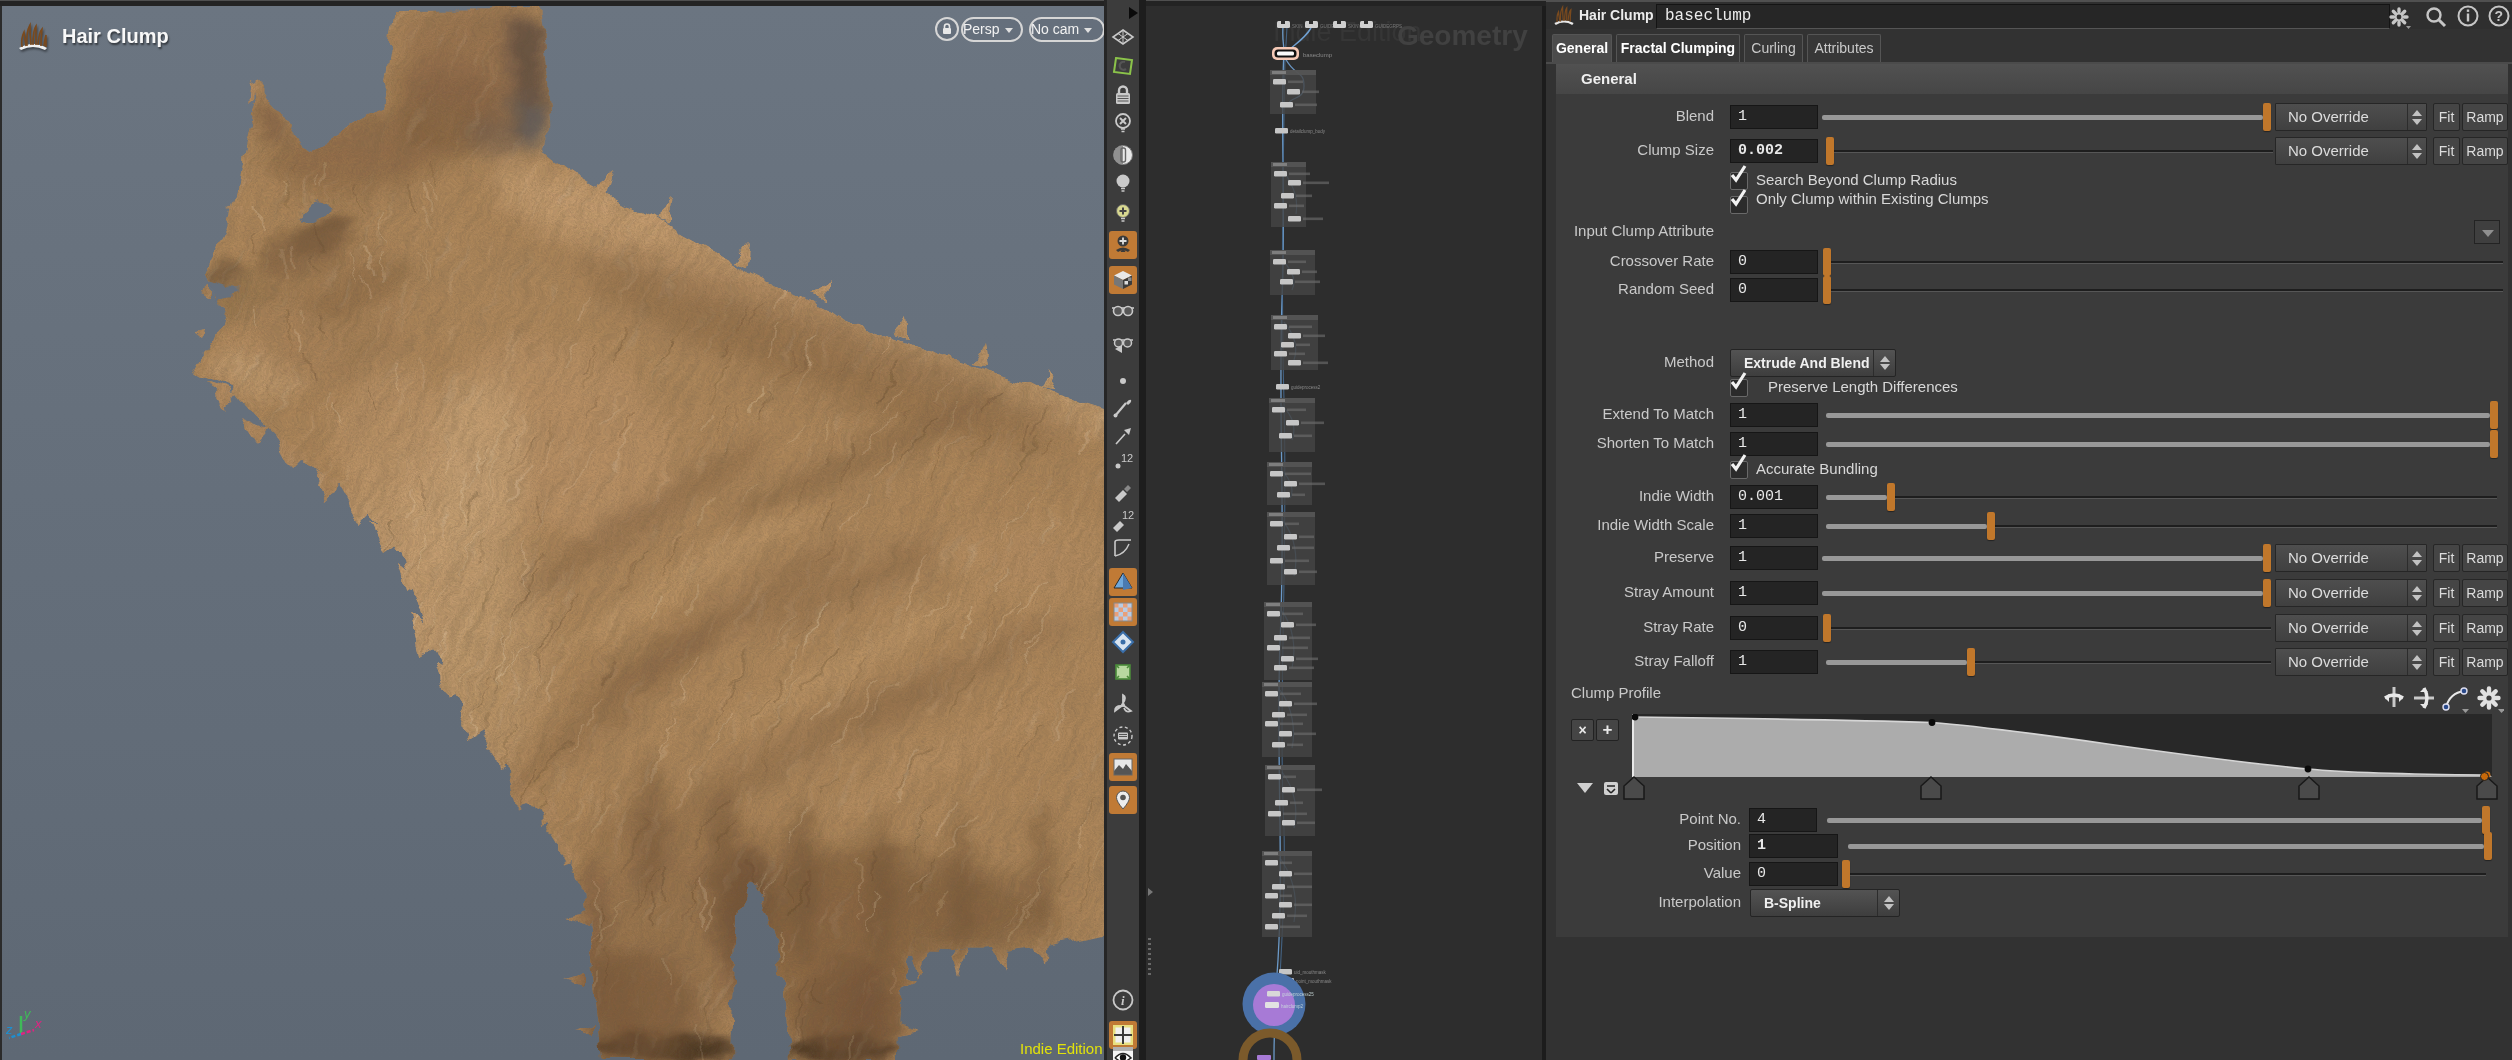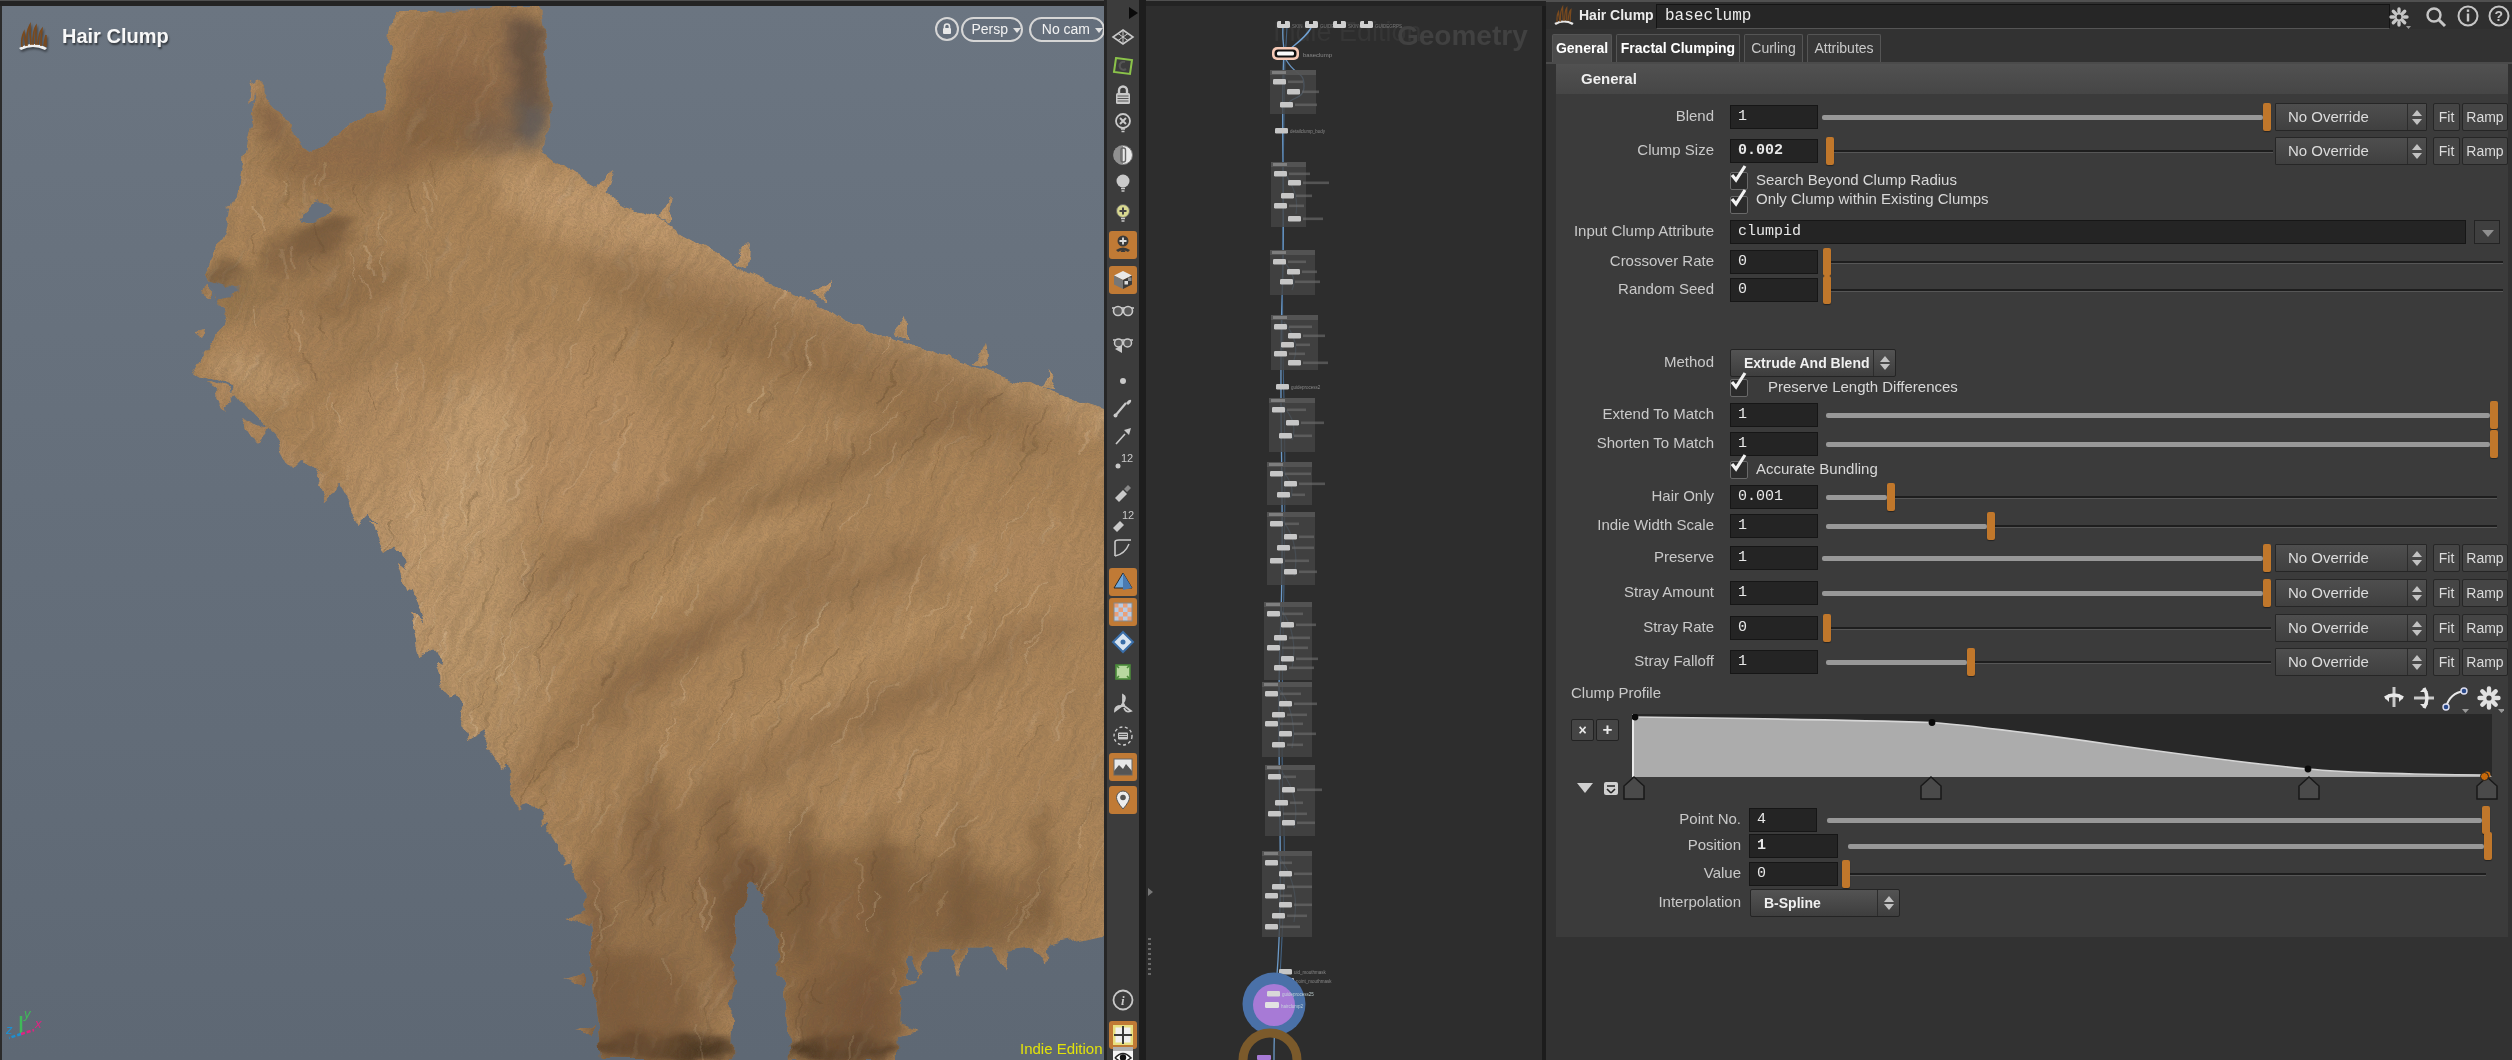--- a/index.html
+++ b/index.html
@@ -8,21 +8,21 @@
 #vp{position:absolute;left:0;top:6px;width:1104px;height:1054px;overflow:hidden;
  background:linear-gradient(#6b7581,#5e6874);border-left:2px solid #2b2b2b}
 #catsvg{position:absolute;left:-2px;top:-6px}
 .vphdr{position:absolute;left:14px;top:14px;display:flex;align-items:center}
 .hcico{filter:drop-shadow(1px 2px 1px rgba(0,0,0,.45))}
 .vptitle{margin-left:12px;font-size:20px;font-weight:bold;color:#f8f8f8;
  text-shadow:1px 2px 2px rgba(0,0,0,.55)}
 .lockbtn{position:absolute;left:933px;top:11px;width:24px;height:24px;border:2px solid #d6d6d6;
  border-radius:50%;display:flex;align-items:center;justify-content:center;background:rgba(90,100,112,.3)}
 .pill{position:absolute;top:11px;height:25px;border:2px solid #d6d6d6;border-radius:13px;
- color:#f2f2f2;font-size:14px;text-align:right;line-height:21px;background:rgba(90,100,112,.3)}
+ color:#f2f2f2;font-size:14px;text-align:left;line-height:21px;background:rgba(90,100,112,.3)}
 .caret{display:inline-block;margin-left:5px;width:0;height:0;border-left:4px solid transparent;
  border-right:4px solid transparent;border-top:5px solid #e0e0e0;vertical-align:middle}
 #axis{position:absolute;left:2px;top:1000px}
 #indie{position:absolute;left:1018px;top:1034px;font-size:15px;color:#e2e20a;white-space:nowrap}
 #topstrip{position:absolute;left:0;top:0;width:1546px;height:6px;background:#232323;
  border-top:1px solid #4f4f4f;z-index:5}
 
 #tb{position:absolute;left:1104px;top:0;width:42px;height:1060px;background:#3c3c3c;
  border-left:3px solid #262626;z-index:6}
 #tb::after{content:"";position:absolute;right:0;top:0;width:7px;height:1060px;background:#1d1d1d}
@@ -1063,21 +1063,20 @@
         </svg>
       </div>
       <div class="pcbl" style="top:171px;left:210px">Search Beyond Clump Radius</div>
       <div class="pcb" style="top:196px;left:184px">
         <svg width="26" height="24" viewBox="0 0 26 24">
           <path d="M4,11 L8,16 L17,2" stroke="#f2f2f2" stroke-width="3.2" fill="none"></path>
         </svg>
       </div>
       <div class="pcbl" style="top:190px;left:210px">Only Clump within Existing Clumps</div>
       <div class="plbl" style="top:222px;width:168px">Input Clump Attribute</div>
-      <div class="pfld" style="top:220px;left:184px;width:736px;">clumpid</div>
       <div class="drop" style="top:220px;left:928px">
         <i></i>
       </div>
       <div class="plbl" style="top:252px;width:168px">Crossover Rate</div>
       <div class="pfld" style="top:250px;left:184px;width:88px;">0</div>
       <div class="trest" style="top:261px;left:285px;width:672px"></div>
       <div class="thdl" style="top:248px;left:277px"></div>
       <div class="plbl" style="top:280px;width:168px">Random Seed</div>
       <div class="pfld" style="top:278px;left:184px;width:88px;">0</div>
       <div class="trest" style="top:289px;left:285px;width:672px"></div>
@@ -1103,21 +1102,21 @@
       <div class="plbl" style="top:434px;width:168px">Shorten To Match</div>
       <div class="pfld" style="top:432px;left:184px;width:88px;">1</div>
       <div class="tfill" style="top:442px;left:280px;width:664px"></div>
       <div class="thdl" style="top:430px;left:944px"></div>
       <div class="pcb" style="top:461px;left:184px">
         <svg width="26" height="24" viewBox="0 0 26 24">
           <path d="M4,11 L8,16 L17,2" stroke="#f2f2f2" stroke-width="3.2" fill="none"></path>
         </svg>
       </div>
       <div class="pcbl" style="top:460px;left:210px">Accurate Bundling</div>
-      <div class="plbl" style="top:487px;width:168px">Hair Only</div>
+      <div class="plbl" style="top:487px;width:168px">Indie Width</div>
       <div class="pfld" style="top:485px;left:184px;width:88px;">0.001</div>
       <div class="tfill" style="top:495px;left:280px;width:61px"></div>
       <div class="trest" style="top:496px;left:349px;width:602px"></div>
       <div class="thdl" style="top:483px;left:341px"></div>
       <div class="plbl" style="top:516px;width:168px">Indie Width Scale</div>
       <div class="pfld" style="top:514px;left:184px;width:88px;">1</div>
       <div class="tfill" style="top:524px;left:280px;width:161px"></div>
       <div class="trest" style="top:525px;left:449px;width:502px"></div>
       <div class="thdl" style="top:512px;left:441px"></div>
       <div class="plbl" style="top:548px;width:168px">Preserve</div>

